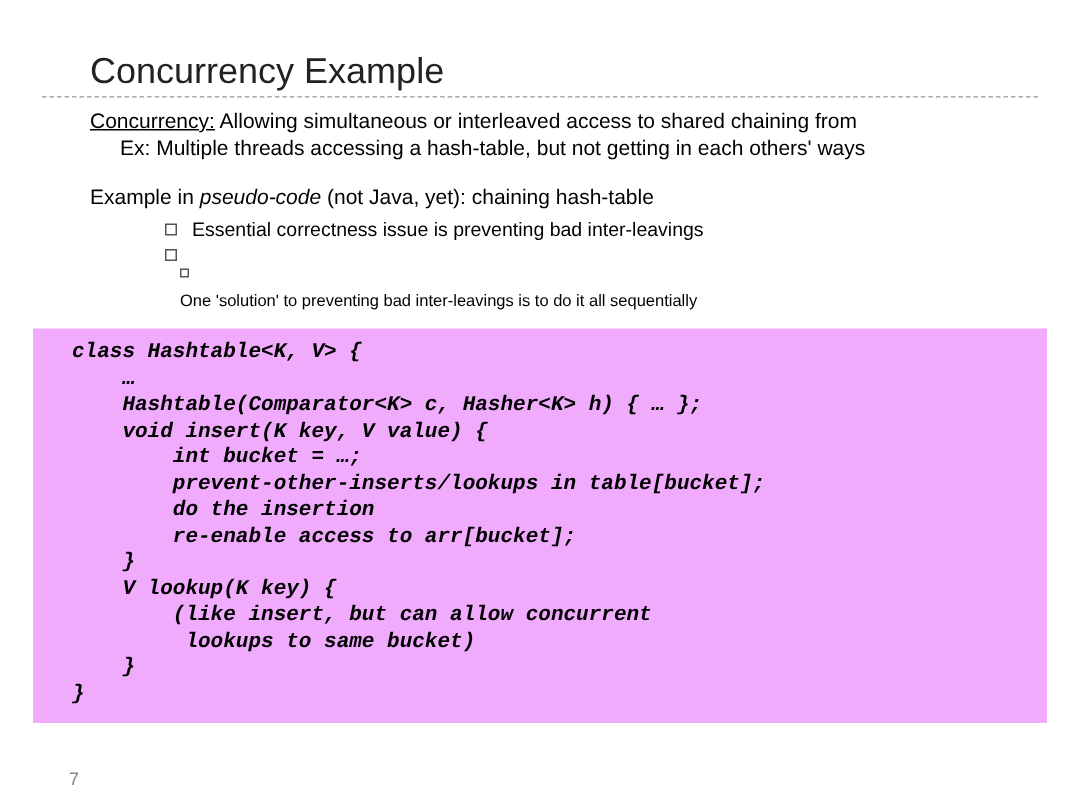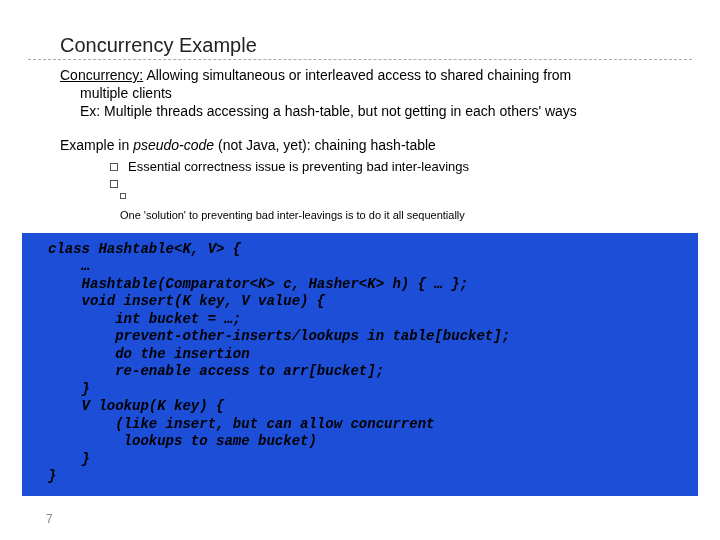--- a/index.html
+++ b/index.html
@@ -9,21 +9,21 @@
     background: #fff;
     font-family: Arial, Helvetica, sans-serif;
     color: #000;
     position: relative;
     overflow: hidden;
   }
   .slide {
     padding: 34px 14px 0 14px;
   }
   .title {
-    font-size: 20px;
+    font-size: 24px;
     font-weight: 400;
     margin-left: 46px;
     margin-bottom: 2px;
     color: #222;
   }
   .divider {
     border: none;
     border-top: 1px dashed #aaa;
     margin: 0 14px 6px 14px;
   }
@@ -71,21 +71,21 @@
     margin-top: 2px;
     flex-direction: column;
   }
   .sq2 {
     width: 6px; height: 6px;
     border: 1px solid #555;
     margin-top: 3px;
     flex-shrink: 0;
   }
   .codeblock {
-    background: #1d4ed8;
+    background: #f0abfc;
     margin: 12px 8px 0 8px;
     padding: 8px 10px 10px 26px;
     font-family: "Courier New", Courier, monospace;
     font-size: 14px;
     font-weight: bold;
     font-style: italic;
     line-height: 1.25;
     white-space: pre;
     color: #000;
   }
@@ -99,21 +99,20 @@
 </style>
 </head>
 <body>
 
 <div class="slide">
   <h1 class="title">Concurrency Example</h1>
   <hr class="divider">
   <p class="def">
     <span class="term">Concurrency:</span><span> Allowing simultaneous or interleaved access to shared chaining from</span>
   </p>
-  <p class="def-cont">multiple clients</p>
   <p class="def-cont">Ex: Multiple threads accessing a hash-table, but not getting in each others' ways</p>
 
   <p class="example-intro">
     <span>Example in </span><span class="italic">pseudo-code</span><span> (not Java, yet): chaining hash-table</span>
   </p>
 
   <div class="bullets">
     <div class="b1">
       <span class="sq"></span>
       <span>Essential correctness issue is preventing bad inter-leavings</span>

